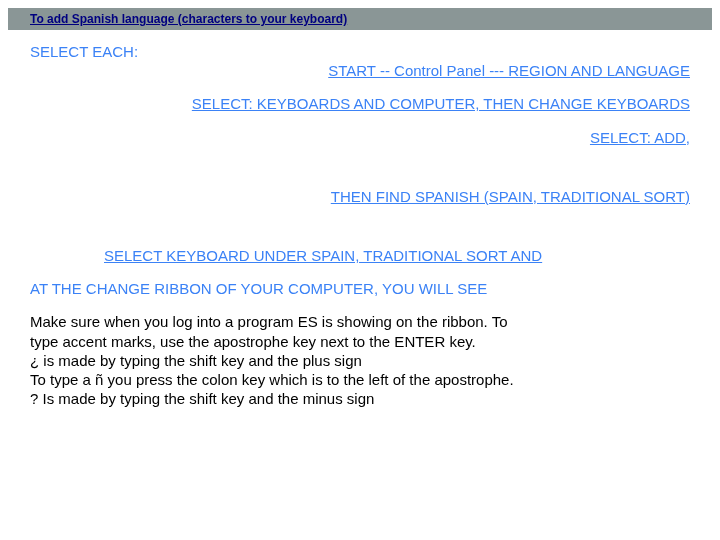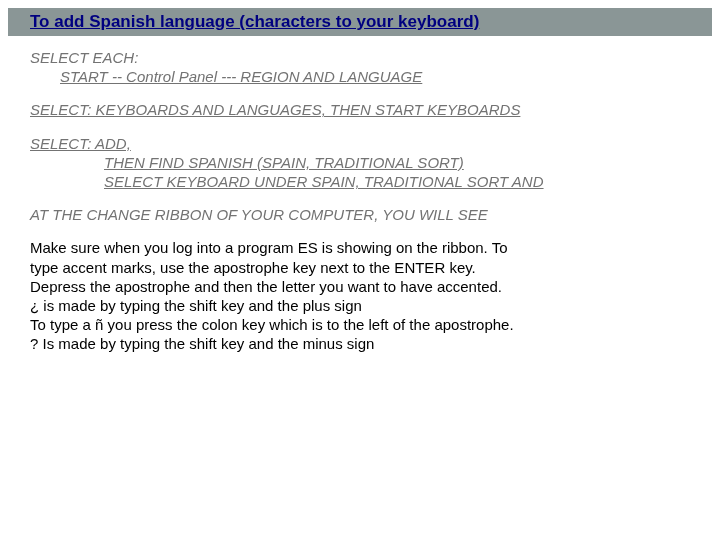--- a/index.html
+++ b/index.html
@@ -10,67 +10,66 @@
     font-family: Arial, Helvetica, sans-serif;
     font-size: 15px;
     color: #000;
     overflow: hidden;
   }
   .title-bar {
     background: #8a9696;
     color: #000080;
     font-weight: bold;
     padding: 4px 10px 4px 22px;
-    font-size: 17px;
+    font-size: 12px;
     text-decoration: underline;
     margin: 8px 8px 0 8px;
   }
   .content {
     padding: 12px 30px 0 30px;
     line-height: 1.28;
   }
   .block { margin-bottom: 14px; }
-  .navy { color: #737373; font-style: italic; }
-  .u { text-decoration: underline; }
+  .navy { color: #3b82f6; }
+  .u { text-decoration: underline; text-align: right; }
   .indent1 { padding-left: 30px; }
-  .indent2 { padding-left: 74px; }
+  .indent2 { padding-left: 74px; margin-top: 40px; }
   .indent3 { padding-left: 20px; }
   .indent4 { padding-left: 40px; }
   .para { margin-top: 0; }
 </style>
 </head>
 <body>
 
 <div class="title-bar">
   <span>To add Spanish language (characters to your keyboard)</span>
 </div>
 
 <div class="content">
 
   <div class="block navy">
     <div>SELECT EACH:</div>
     <div class="indent1 u">START --  Control Panel  ---  REGION AND LANGUAGE</div>
   </div>
 
-  <div class="block navy u">SELECT:  KEYBOARDS AND LANGUAGES, THEN  START KEYBOARDS</div>
+  <div class="block navy u">SELECT:  KEYBOARDS AND COMPUTER, THEN  CHANGE KEYBOARDS</div>
 
   <div class="block navy">
     <div class="u">SELECT:   ADD,</div>
     <div class="indent2 u">THEN FIND  SPANISH (SPAIN, TRADITIONAL SORT)</div>
     <div class="indent2">
       <span class="u">SELECT  KEYBOARD UNDER SPAIN, TRADITIONAL SORT AND</span><br>
     </div>
   </div>
 
   <div class="block navy">
     <div>AT THE CHANGE RIBBON OF YOUR COMPUTER, YOU WILL SEE</div>
   </div>
 
   <div class="para">
     <div>Make sure when you log into a program  ES is showing on the ribbon.  To</div>
     <div>type accent marks, use the apostrophe key next to the ENTER key.</div>
-    <div>Depress the apostrophe and then the letter you want to have accented.</div>
     <div>¿ is made by typing the shift key and the plus sign</div>
     <div>To type a ñ you press the colon key which is to the left of the apostrophe.</div>
     <div>? Is made by typing the shift key and the minus sign</div>
   </div>
 
 </div>
 
 </body></html>

